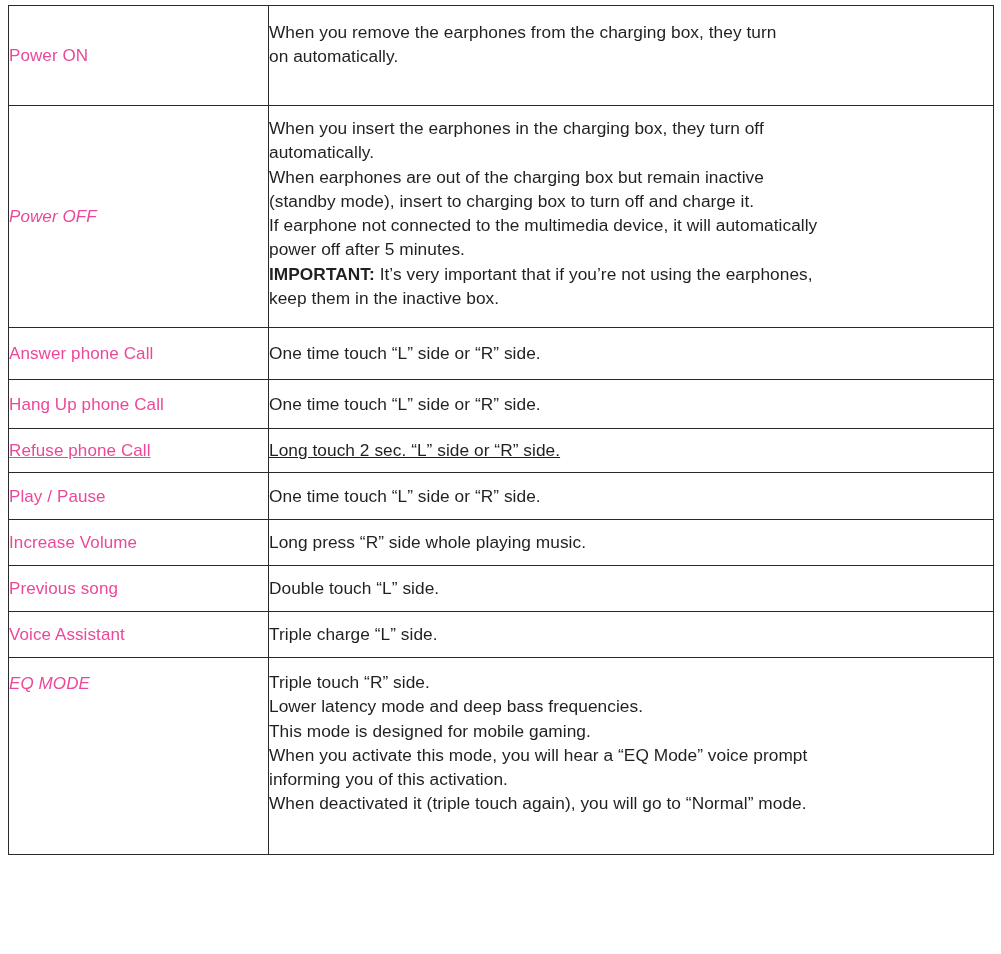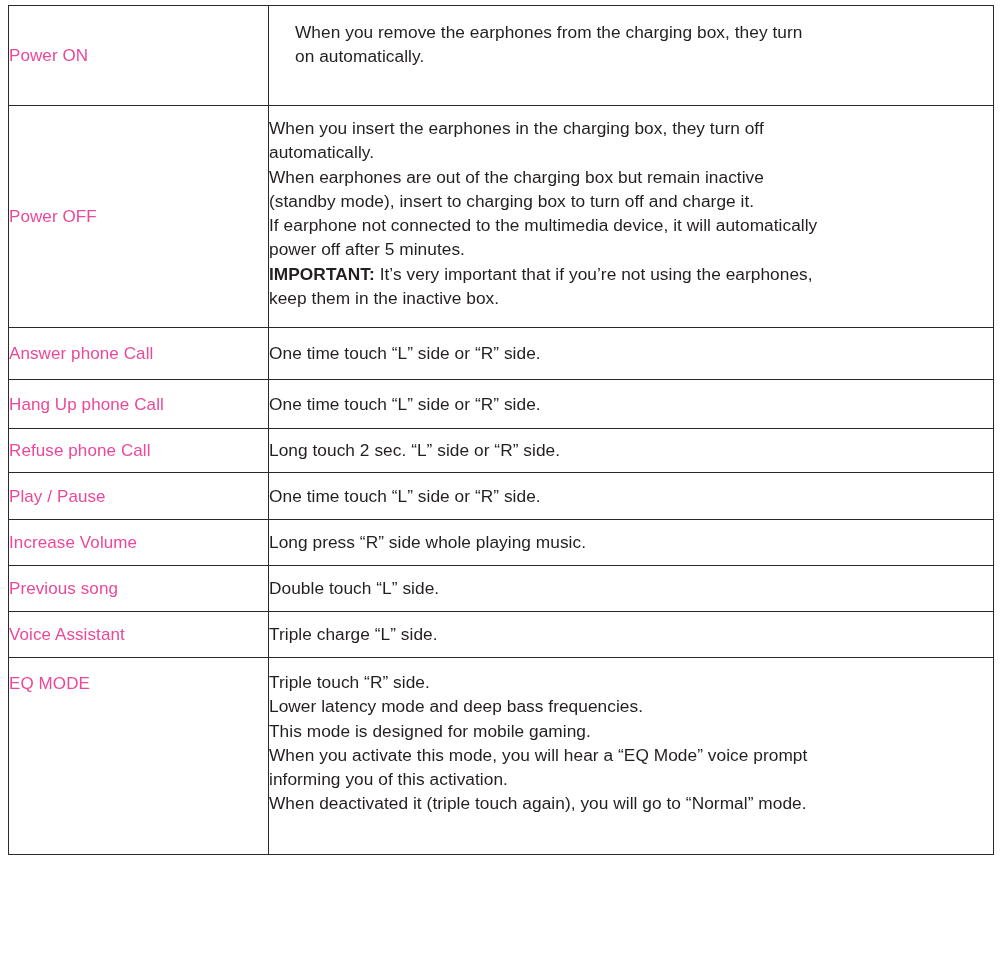--- a/index.html
+++ b/index.html
@@ -59,37 +59,37 @@
 
   .desc-line { display: block; white-space: pre-wrap; }
 
   .strong-label { font-weight: bold; }
 
   
   tr.r-power-on      td { height: 85px; }
   tr.r-power-off     td { height: 211px; }
   tr.r-answer        td { height: 51px; }
   tr.r-hangup        td { height: 48px; }
-  tr.r-refuse        td { height: 43px; }
+  tr.r-refuse        td { height: 43px; text-decoration: underline; }
   tr.r-playpause     td { height: 46px; }
   tr.r-incvol        td { height: 45px; }
   tr.r-decvol        td { height: 96px; }
   tr.r-nextsong      td { height: 45px; }
   tr.r-prevsong      td { height: 45px; }
   tr.r-voice         td { height: 45px; margin-left: 44px; }
   tr.r-eqmode        td { height: 182px; }
 
   tr.r-power-off .cell-desc,
   tr.r-eqmode .cell-desc { vertical-align: top; }
-  tr.r-power-on .cell-desc { vertical-align: top; padding-top: 14px; padding-left: 26px; }
+  tr.r-power-on .cell-desc { vertical-align: top; padding-top: 14px; }
   tr.r-power-off .cell-desc { padding-top: 10px; }
   tr.r-eqmode .cell-desc { padding-top: 12px; }
 
   tr.r-power-off .cell-action,
-  tr.r-eqmode .cell-action { vertical-align: middle; }
+  tr.r-eqmode .cell-action { vertical-align: middle; font-style: italic; }
   tr.r-eqmode .cell-action { vertical-align: top; padding-top: 14px; }
 </style>
 </head>
 <body>
 
 <div class="page">
 
   <table class="spec-table">
     <colgroup>
       <col class="col-action">

